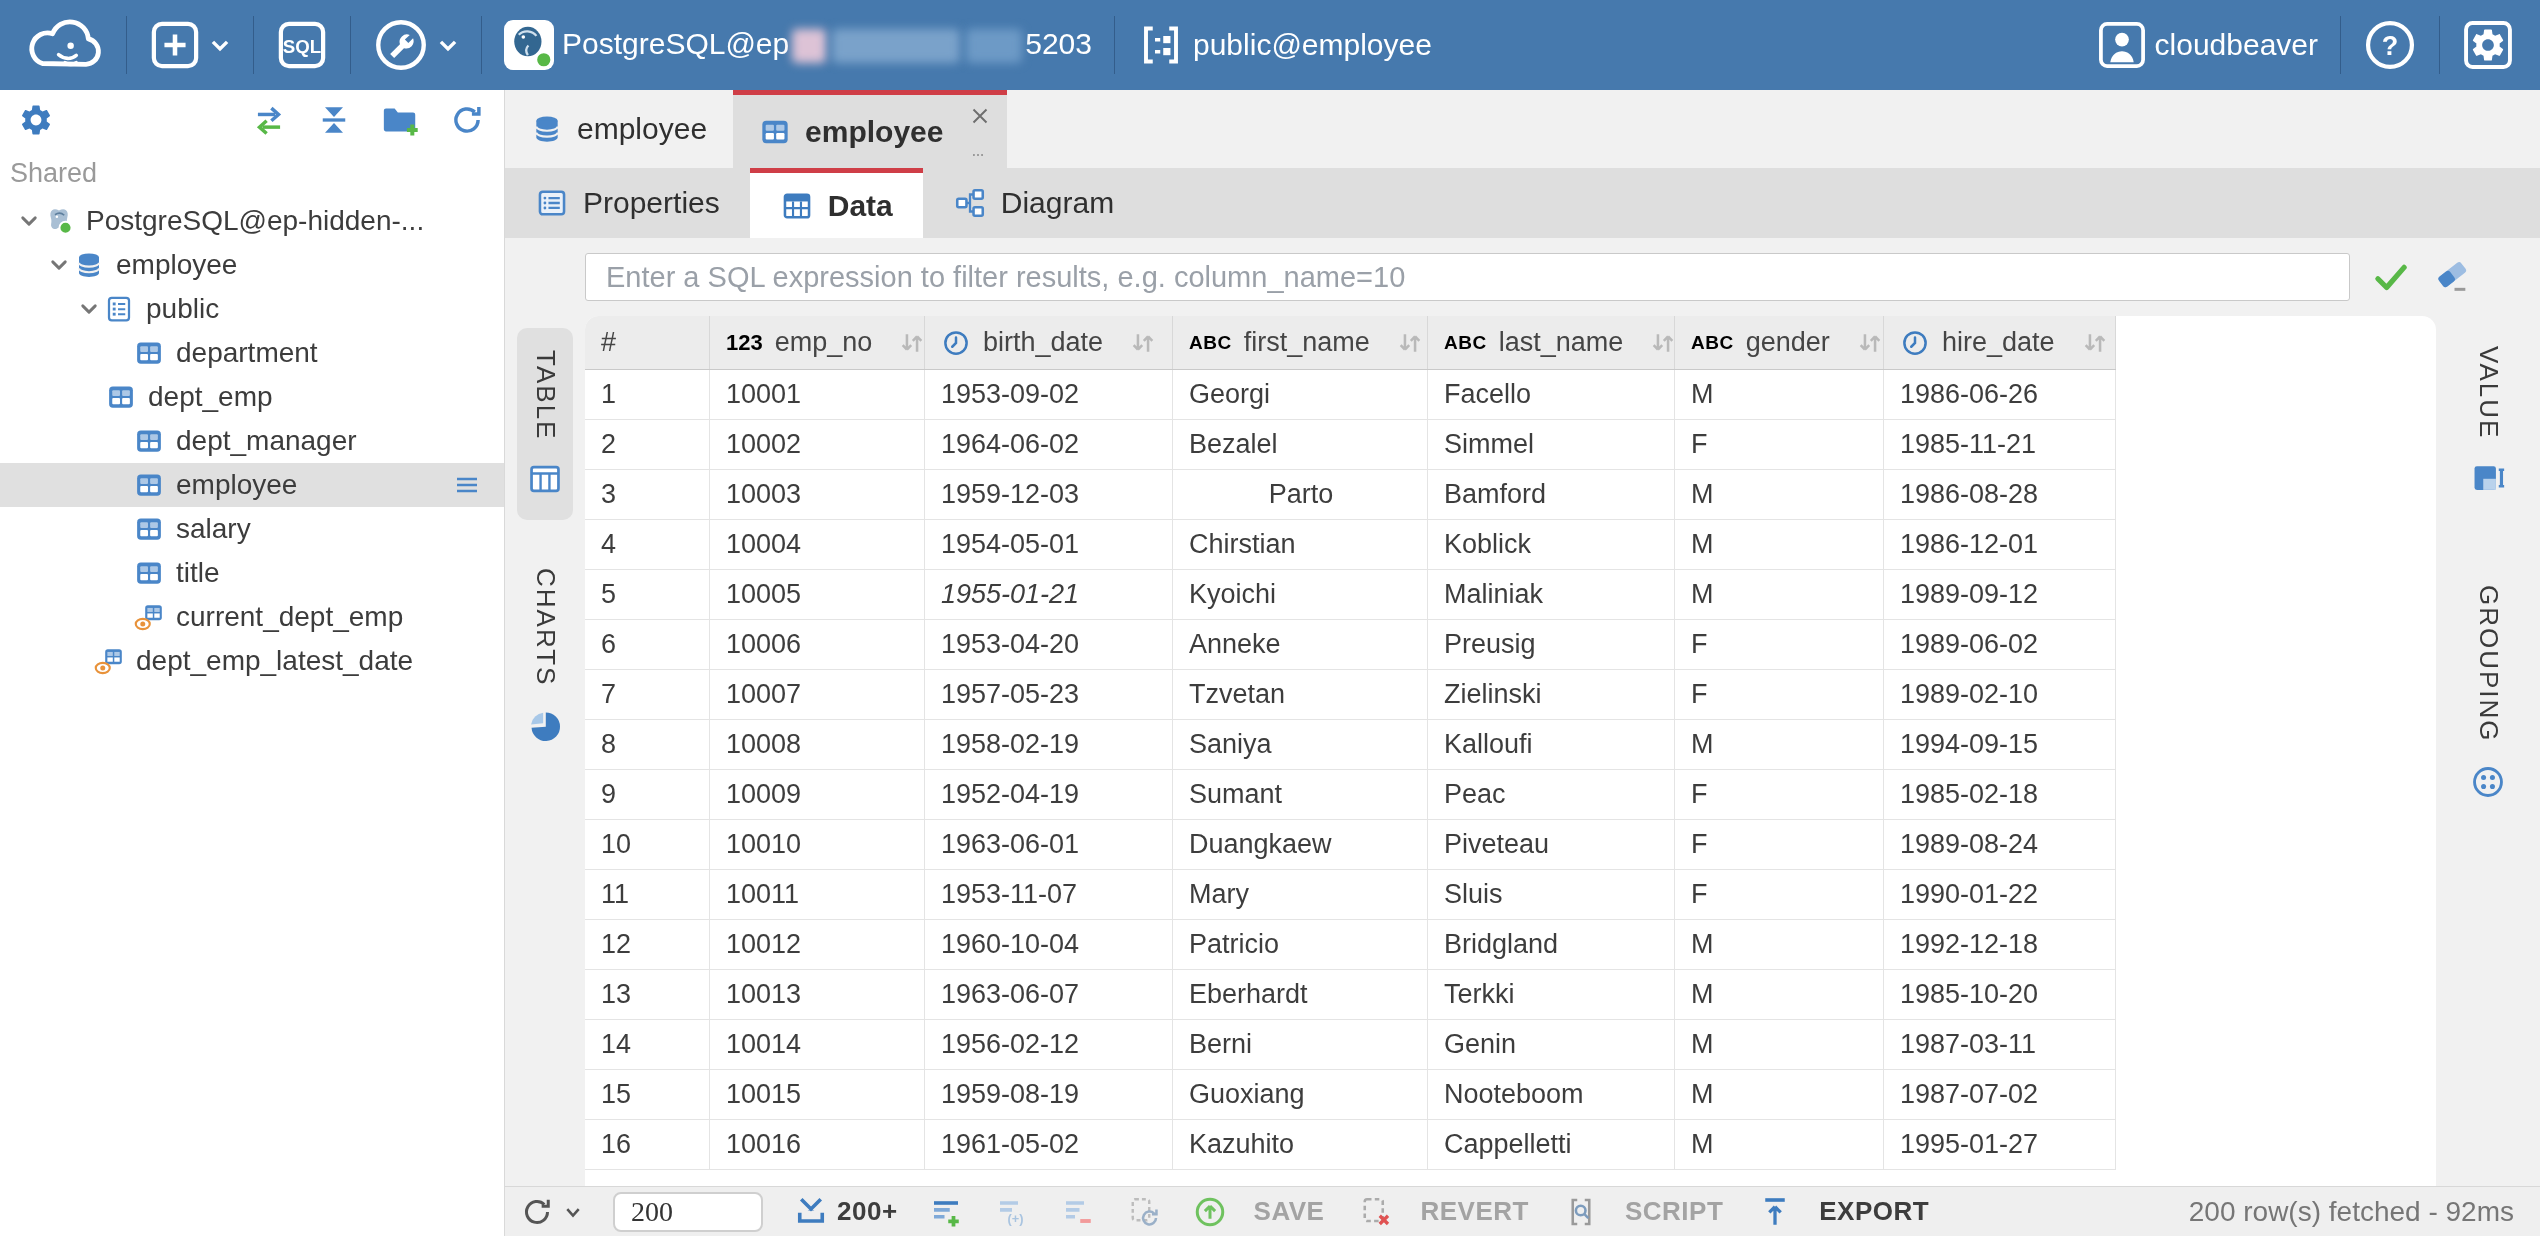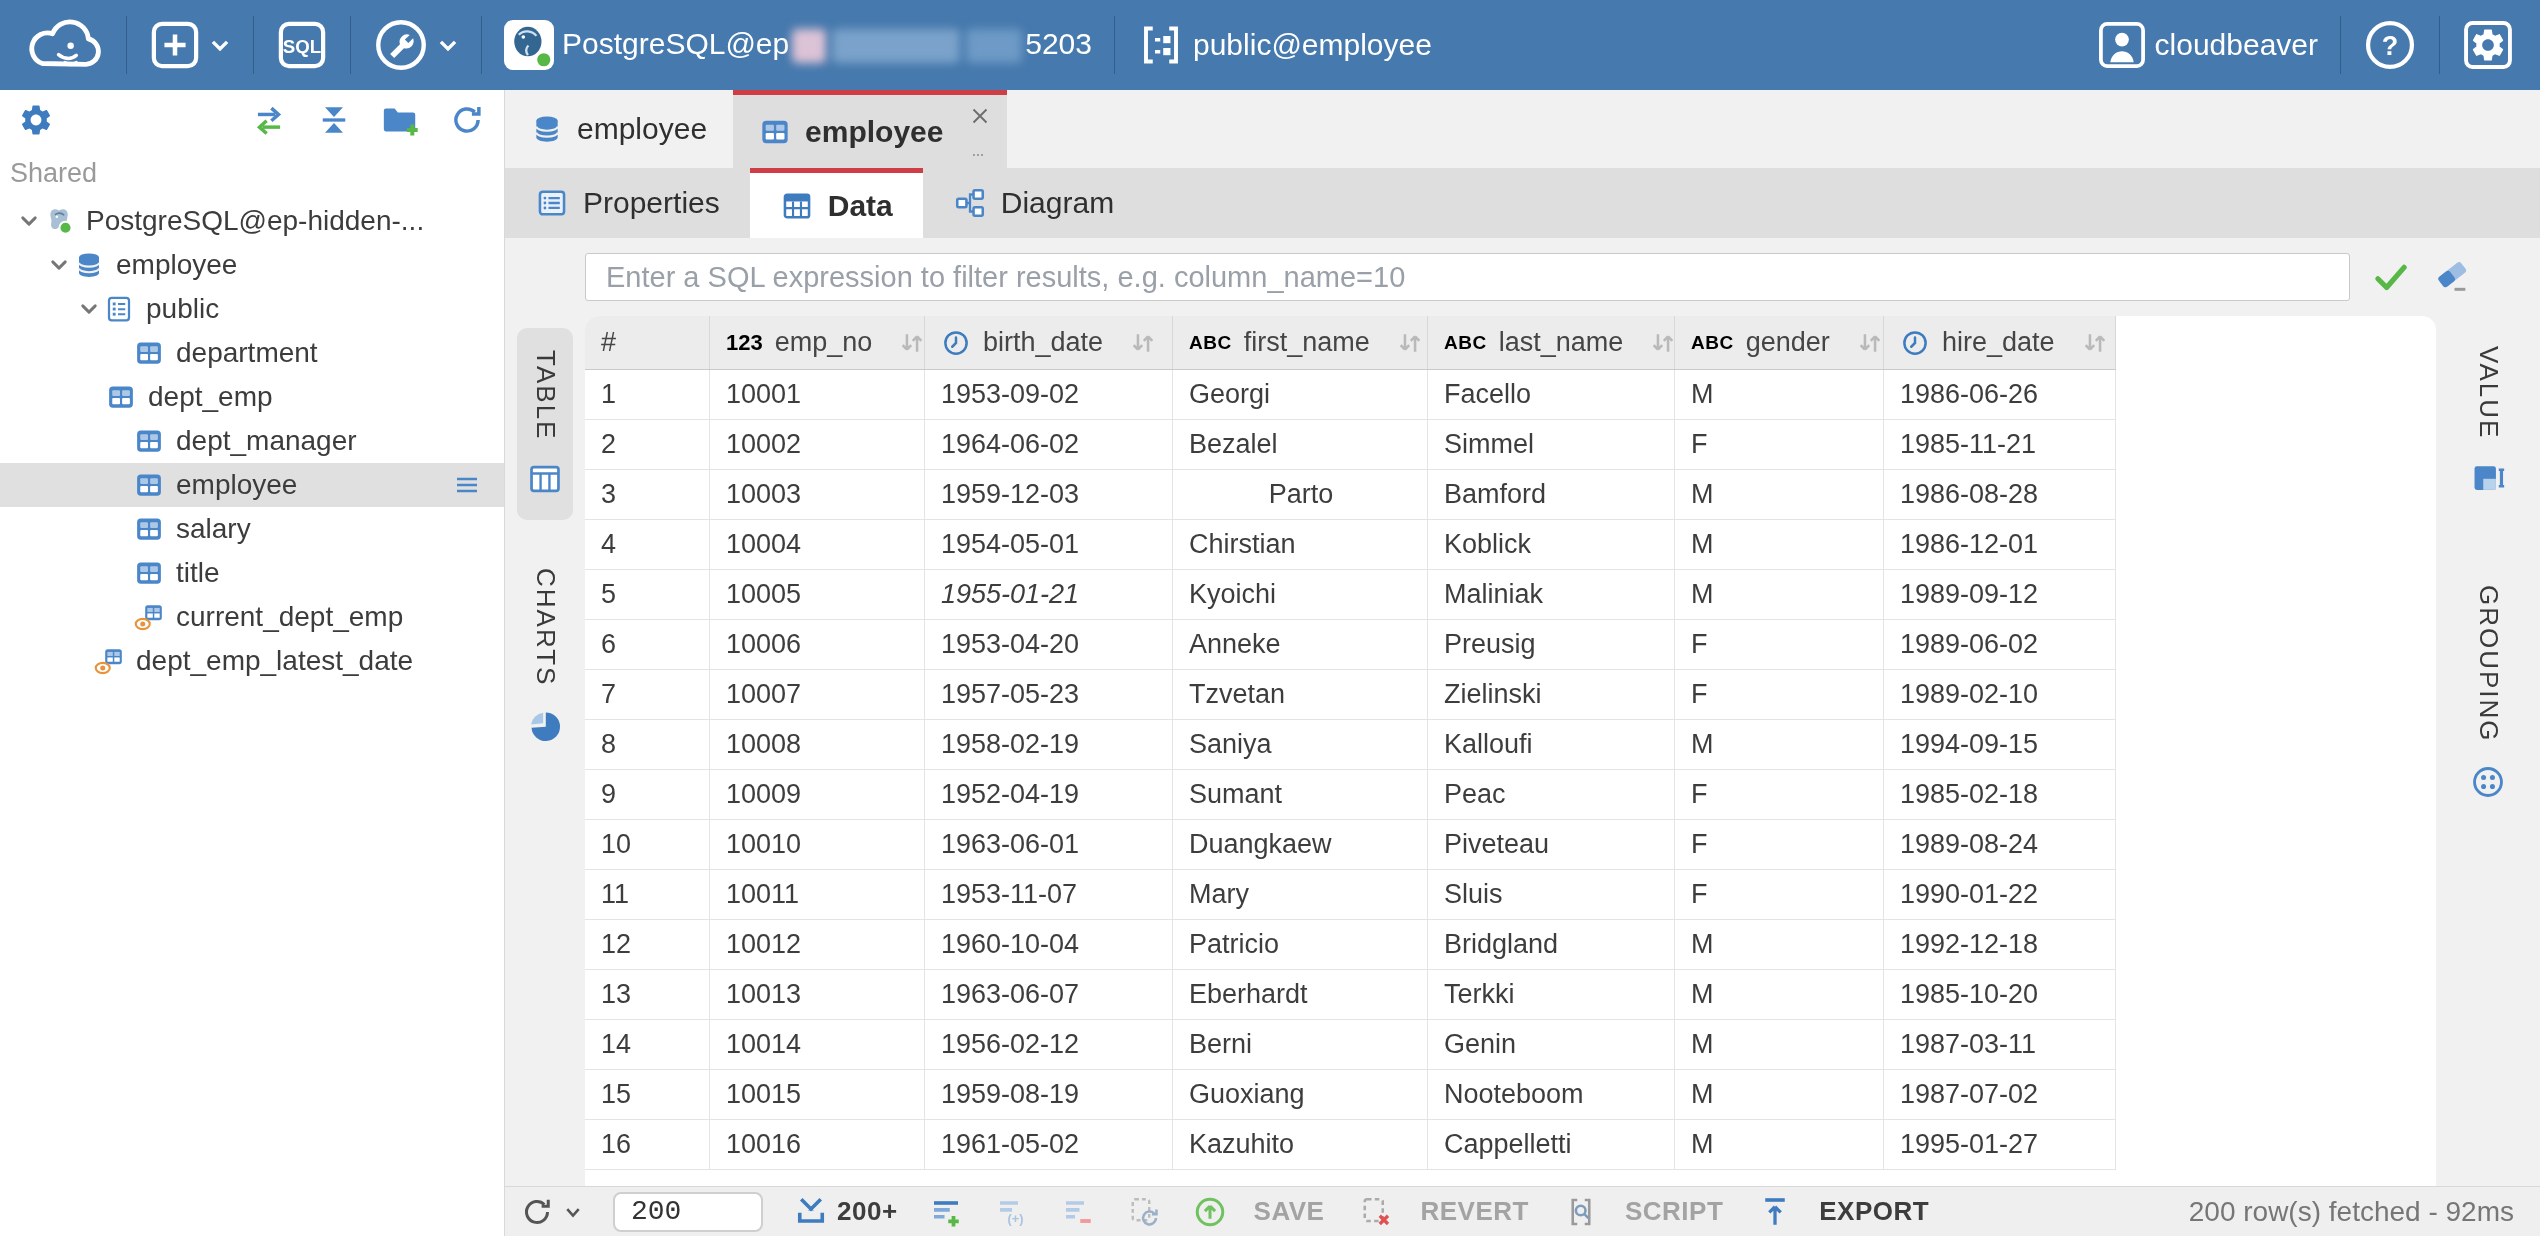--- a/index.html
+++ b/index.html
@@ -73,21 +73,21 @@
   .hsp{flex:1}
   .sortic{width:32px;height:32px;flex:none}
   .grow-r{display:flex;width:1531px;height:50px;border-bottom:1px solid #e4e4e4;background:#fff}
   .gcell{padding:0 14px 0 16px;border-right:1px solid #e4e4e4;font-size:27px;color:#3d3d3d;line-height:49px;white-space:nowrap;overflow:hidden}
 
   
   .bottombar{height:50px;flex:none;background:#efefef;border-top:1px solid #d8d8d8;display:flex;align-items:center;padding:0 26px 0 14px;gap:0}
   .bt-group{display:flex;align-items:center;gap:8px;flex:none;margin-right:30px;cursor:pointer}
   .bt-ic{width:36px;height:36px}
   .bt-ic-sm{width:20px;height:20px}
-  .fetch-input{width:150px;height:40px;border:2px solid #cfcfcf;border-radius:8px;background:#fff;font-size:28px;color:#333;padding:0 16px;font-family:Liberation Mono, monospace;outline:none;margin-right:30px}
+  .fetch-input{width:150px;height:40px;border:2px solid #cfcfcf;border-radius:8px;background:#fff;font-size:28px;color:#333;padding:0 16px;font-family:Liberation Serif, serif;outline:none;margin-right:30px}
   .bt-label{font-size:26px;font-weight:700;color:#3d3d3d;letter-spacing:.5px}
   .bt-btn{display:flex;align-items:center;gap:26px;flex:none;margin-right:34px;cursor:pointer}
   .bt-btn.disabled .bt-label{color:#a3a3a3}
   .bt-status{margin-left:auto;font-size:28px;color:#767676;white-space:nowrap}
 </style>
 </head>
 <body>
 
 <div class="app">
 

